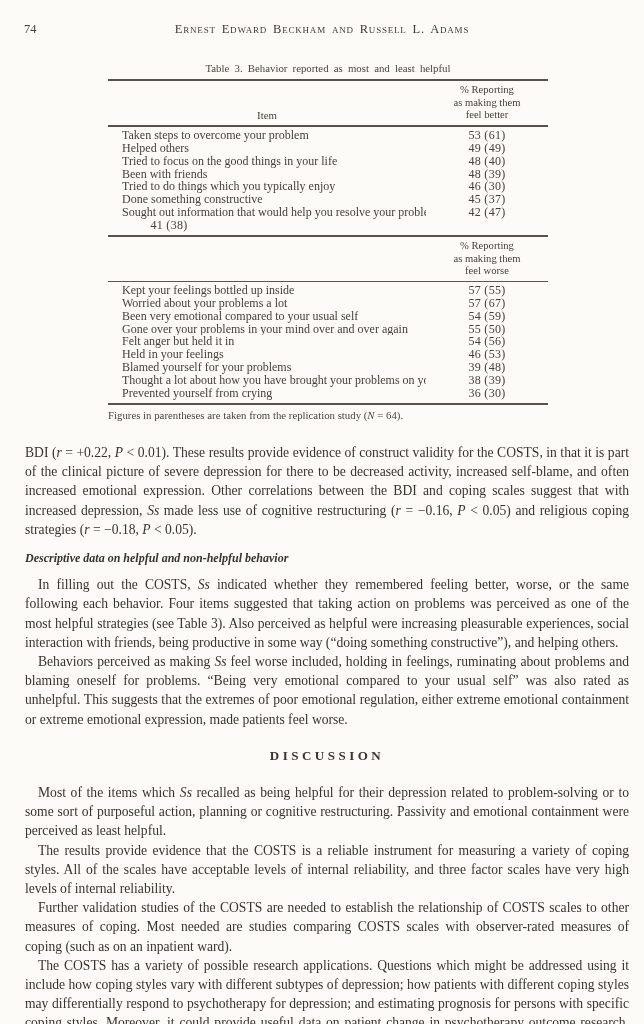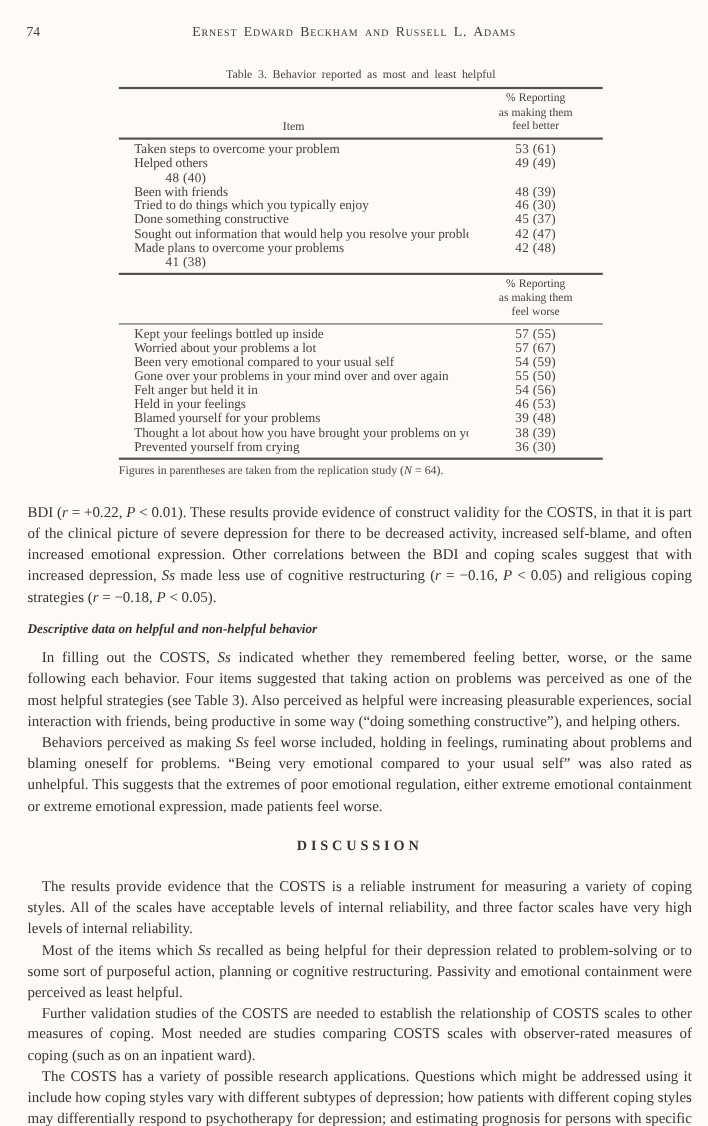--- a/index.html
+++ b/index.html
@@ -85,41 +85,38 @@
     <div class="tbody">
       <div class="trow">
           <div class="titem">Taken steps to overcome your problem</div>
           <div class="tval">53 (61)</div>
         </div>
       <div class="trow">
           <div class="titem">Helped others</div>
           <div class="tval">49 (49)</div>
         </div>
       <div class="trow">
+          <div class="titem">Tried to focus on the good things in your life</div>
           <div class="tval">48 (40)</div>
         </div>
       <div class="trow">
           <div class="titem">Been with friends</div>
           <div class="tval">48 (39)</div>
         </div>
       <div class="trow">
           <div class="titem">Tried to do things which you typically enjoy</div>
           <div class="tval">46 (30)</div>
         </div>
       <div class="trow">
           <div class="titem">Done something constructive</div>
           <div class="tval">45 (37)</div>
         </div>
       <div class="trow">
           <div class="titem">Sought out information that would help you resolve your problems</div>
           <div class="tval">42 (47)</div>
-        </div>
-      <div class="trow">
-          <div class="titem">Made plans to overcome your problems</div>
-          <div class="tval">42 (48)</div>
         </div>
       <div class="trow">
           <div class="tval">41 (38)</div>
         </div>
     </div>
 
     <div class="rule-heavy"></div>
 
     <div class="thead">
       <div class="item-h"></div>
@@ -179,19 +176,19 @@
   <div class="bodytext">
     <p class="para"><span>BDI (</span><span class="it">r</span><span> = +0.22, </span><span class="it">P</span><span> &lt; 0.01). These results provide evidence of construct validity for the COSTS, in that it is part of the clinical picture of severe depression for there to be decreased activity, increased self-blame, and often increased emotional expression. Other correlations between the BDI and coping scales suggest that with increased depression, </span><span class="it">Ss</span><span> made less use of cognitive restructuring (</span><span class="it">r</span><span> = −0.16, </span><span class="it">P</span><span> &lt; 0.05) and religious coping strategies (</span><span class="it">r</span><span> = −0.18, </span><span class="it">P</span><span> &lt; 0.05).</span></p>
 
     <h3 class="subheading">Descriptive data on helpful and non-helpful behavior</h3>
 
     <p class="para indent"><span>In filling out the COSTS, </span><span class="it">Ss</span><span> indicated whether they remembered feeling better, worse, or the same following each behavior. Four items suggested that taking action on problems was perceived as one of the most helpful strategies (see Table 3). Also perceived as helpful were increasing pleasurable experiences, social interaction with friends, being productive in some way (“doing something constructive”), and helping others.</span></p>
     <p class="para indent"><span>Behaviors perceived as making </span><span class="it">Ss</span><span> feel worse included, holding in feelings, ruminating about problems and blaming oneself for problems. “Being very emotional compared to your usual self” was also rated as unhelpful. This suggests that the extremes of poor emotional regulation, either extreme emotional containment or extreme emotional expression, made patients feel worse.</span></p>
 
     <h2 class="discussion">DISCUSSION</h2>
 
+    <p class="para indent"><span>Most of the items which </span><span class="it">Ss</span><span> recalled as being helpful for their depression related to problem-solving or to some sort of purposeful action, planning or cognitive restructuring. Passivity and emotional containment were perceived as least helpful.</span></p>
     <p class="para indent"><span>The results provide evidence that the COSTS is a reliable instrument for measuring a variety of coping styles. All of the scales have acceptable levels of internal reliability, and three factor scales have very high levels of internal reliability.</span></p>
-    <p class="para indent"><span>Most of the items which </span><span class="it">Ss</span><span> recalled as being helpful for their depression related to problem-solving or to some sort of purposeful action, planning or cognitive restructuring. Passivity and emotional containment were perceived as least helpful.</span></p>
     <p class="para indent"><span>Further validation studies of the COSTS are needed to establish the relationship of COSTS scales to other measures of coping. Most needed are studies comparing COSTS scales with observer-rated measures of coping (such as on an inpatient ward).</span></p>
     <p class="para indent"><span>The COSTS has a variety of possible research applications. Questions which might be addressed using it include how coping styles vary with different subtypes of depression; how patients with different coping styles may differentially respond to psychotherapy for depression; and estimating prognosis for persons with specific coping styles. Moreover, it could provide useful data on patient change in psychotherapy outcome research. Finally, it may prove helpful by allowing clinicians to pinpoint specific areas of coping to focus on in psychotherapy.</span></p>
   </div>
 
 </div>
 
 </body></html>

